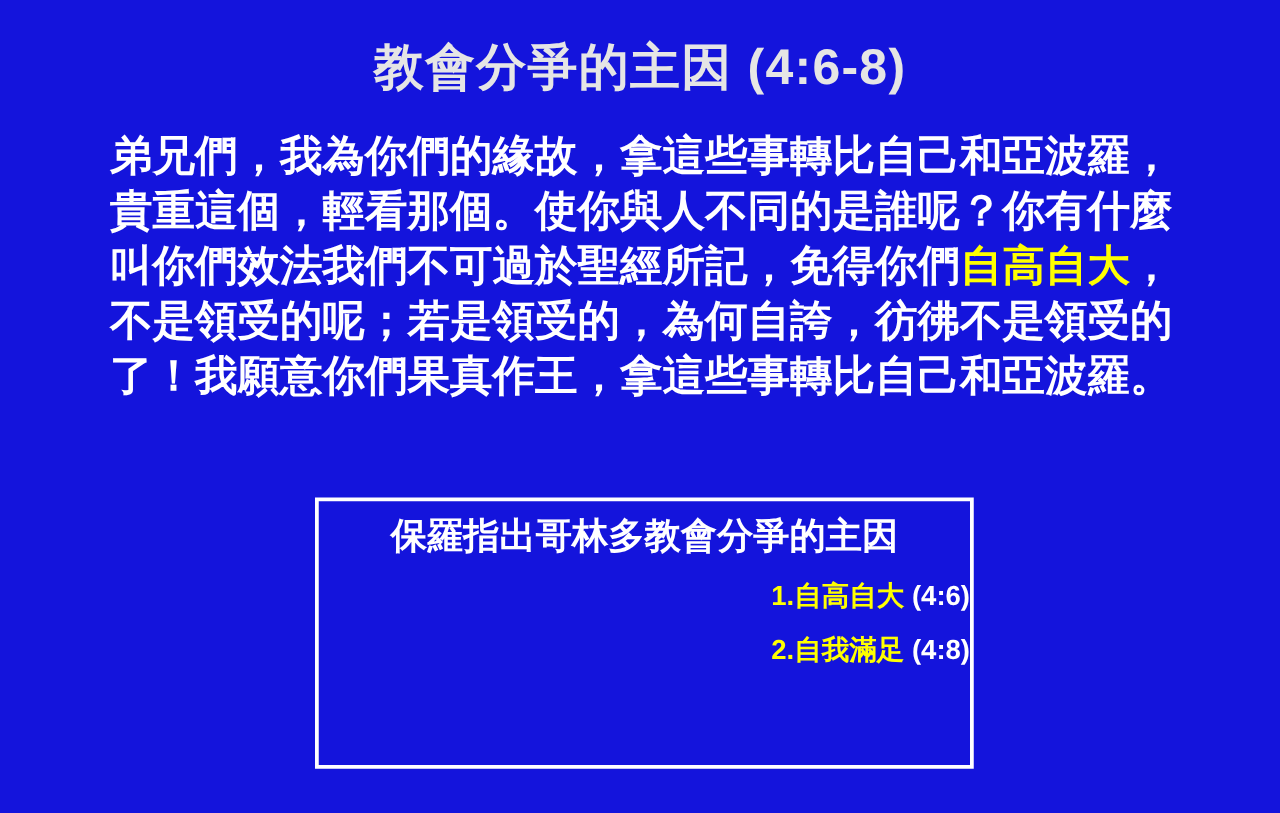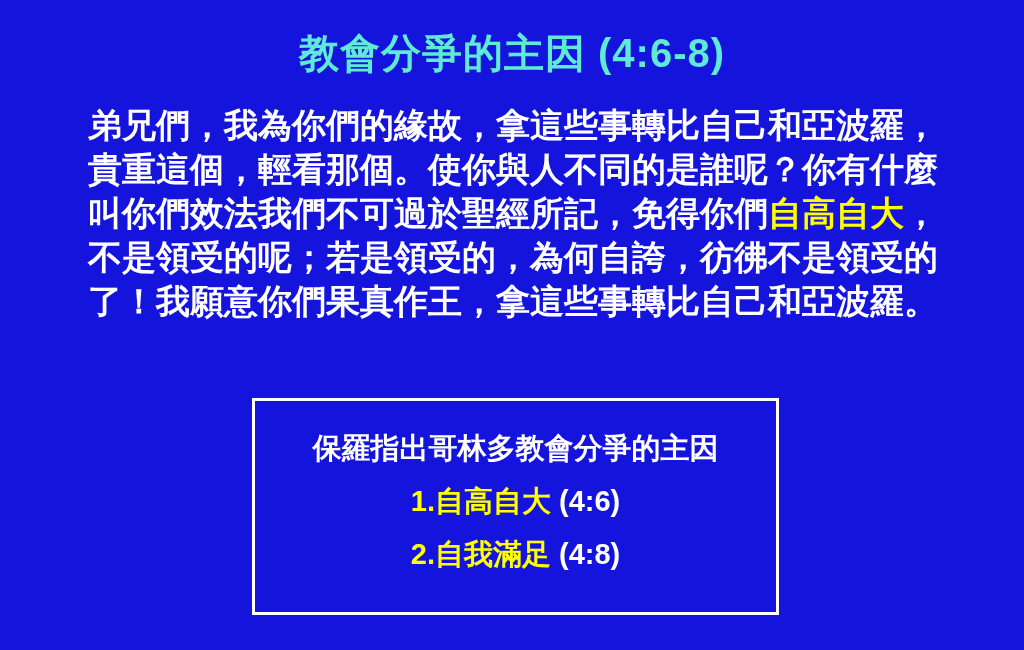--- a/index.html
+++ b/index.html
@@ -18,21 +18,21 @@
     width: 1024px;
     height: 650px;
     box-sizing: border-box;
   }
   .slide-title {
     position: absolute;
     top: 26px;
     left: 0;
     width: 1024px;
     text-align: center;
-    color: #5eead4;
+    color: #e5e5e5;
     font-size: 40px;
     font-weight: bold;
     letter-spacing: 1px;
     white-space: nowrap;
   }
   .body-text {
     position: absolute;
     top: 103px;
     left: 88px;
     width: 856px;
@@ -53,31 +53,31 @@
   .box {
     position: absolute;
     left: 252px;
     top: 398px;
     width: 527px;
     height: 217px;
     border: 3px solid #ffffff;
     box-sizing: border-box;
   }
   .box-heading {
-    margin-top: 28px;
+    margin-top: 8px;
     text-align: center;
     color: #ffffff;
     font-size: 29px;
     font-weight: bold;
     white-space: nowrap;
   }
   .box-item {
     margin-top: 13px;
-    text-align: center;
-    font-size: 29px;
+    text-align: right;
+    font-size: 22px;
     font-weight: bold;
     color: #ffffff;
     white-space: nowrap;
   }
   .box-item .num {
     color: #ffff00;
   }
   .box-item .term {
     color: #ffff00;
   }

